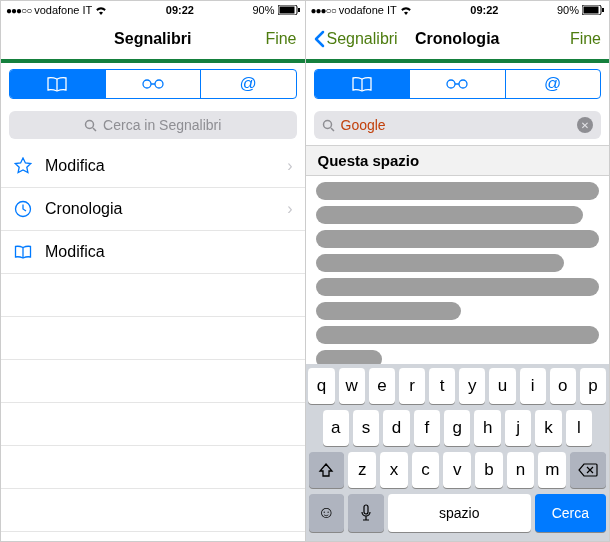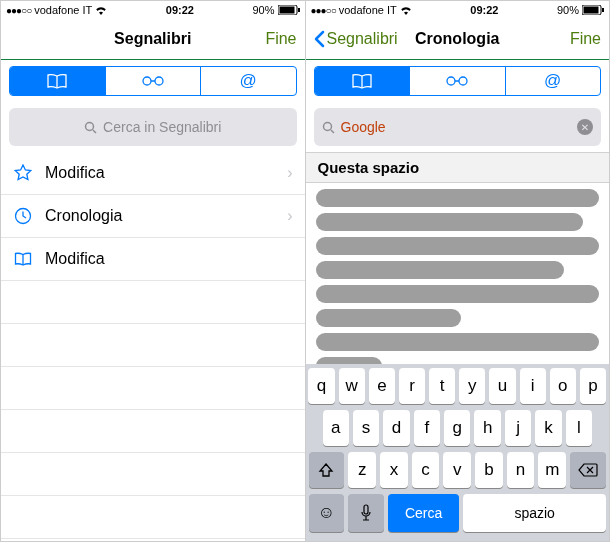--- a/index.html
+++ b/index.html
@@ -2,30 +2,30 @@
 <html><head>
 <meta charset="utf-8">
 <style>
 html,body{margin:0;padding:0;font-family:-apple-system,Helvetica,Arial,sans-serif;background:#fff}
 .shot{width:610px;height:542px;display:flex;position:relative;border:1px solid #ccc;box-sizing:border-box}
 .pane{width:304px;height:540px;display:flex;flex-direction:column;background:#fff;position:relative}
 .divider{width:1px;background:#ccc;height:540px}
 .status{height:18px;display:flex;align-items:center;justify-content:space-between;font-size:11px;padding:0 5px;color:#000}
 .status .left,.status .right{display:flex;align-items:center;gap:3px}
 .status .dots{letter-spacing:-1px;font-size:10px}
-.nav{height:40px;display:flex;align-items:center;justify-content:space-between;padding:0 8px;border-bottom:1px solid #15803d}
+.nav{height:40px;display:flex;align-items:center;justify-content:space-between;padding:0 8px;border-bottom:4px solid #15803d}
 .nav .title{font-weight:600;font-size:16px;text-align:center;flex:1}
 .nav .side{width:80px;font-size:16px;color:#4d7c0f;display:flex;align-items:center}
 .nav .side.right{justify-content:flex-end}
 .back{display:flex;align-items:center;gap:2px}
 .seg{display:flex;margin:6px 8px;border:1px solid #007aff;border-radius:4px;height:28px;overflow:hidden}
 .seg .tab{flex:1;display:flex;align-items:center;justify-content:center;color:#007aff;font-size:14px}
 .seg .tab.active{background:#007aff;color:#fff}
 .seg .tab+.tab{border-left:1px solid #007aff}
-.search{margin:6px 8px;background:#e4e4e8;border-radius:6px;height:38px;display:flex;align-items:center;padding:0 8px;gap:6px;color:#8e8e93;font-size:14px}
+.search{margin:6px 8px;background:#e4e4e8;border-radius:6px;height:28px;display:flex;align-items:center;padding:0 8px;gap:6px;color:#8e8e93;font-size:14px}
 .search .left-seg{display:flex;align-items:center;gap:6px;flex:1}
 .search.centered .left-seg{justify-content:center}
 .search input{flex:1;border:0;background:transparent;font-size:14px;color:#c2410c;outline:0;padding:0;min-width:0}
 .list{flex:1;overflow:hidden}
 .row{display:flex;align-items:center;height:42px;padding:0 12px;border-bottom:1px solid #e5e5e5;gap:12px;font-size:16px;color:#000;background:#fff}
 .row .chev{margin-left:auto;color:#c7c7cc;font-size:16px}
 .row .ic{width:20px;text-align:center;color:#007aff;display:flex;justify-content:center}
 .emptyrow{height:42px;border-bottom:1px solid #e5e5e5}
 .section{background:#f2f2f2;border-top:1px solid #d1d1d1;border-bottom:1px solid #d1d1d1;padding:6px 12px;font-size:15px;font-weight:600}
 .redacted{margin:6px 10px;height:18px;background:#9e9e9e;border-radius:9px}
@@ -261,18 +261,18 @@
           </div>
       </div>
       <div class="krow bottom">
         <div class="key fn">☺</div>
         <div class="key fn">
             <svg width="12" height="18" viewBox="0 0 12 18" fill="none" stroke="#000" stroke-width="1.2">
               <rect x="4" y="1" width="4" height="9" rx="2"></rect>
               <path d="M2 8a4 4 0 008 0M6 12v4M3 16h6"></path>
             </svg>
           </div>
+        <div class="key space" style="font-size:14px">spazio</div>
         <div class="key action" style="font-size:14px">Cerca</div>
-        <div class="key space" style="font-size:14px">spazio</div>
       </div>
     </div>
   </div>
 </div>
 
 </body></html>

